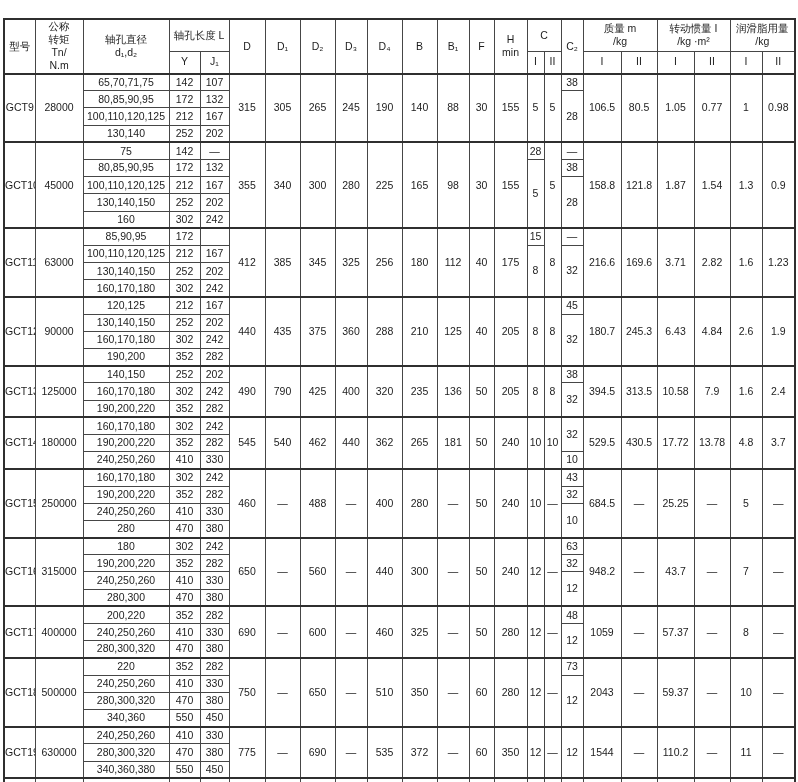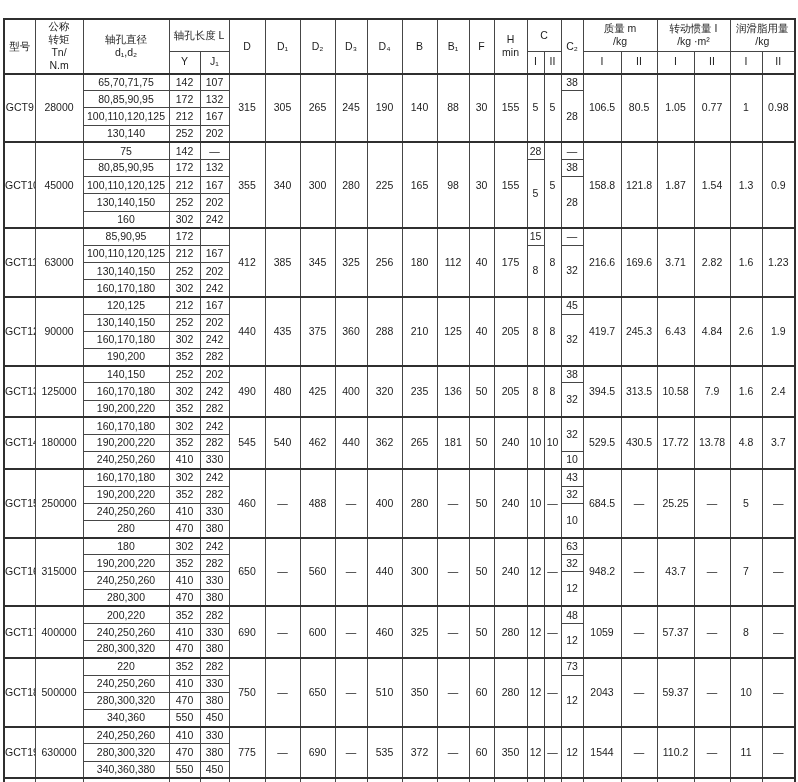--- a/index.html
+++ b/index.html
@@ -238,21 +238,21 @@
           <td rowspan="4">375</td>
           <td rowspan="4">360</td>
           <td rowspan="4">288</td>
           <td rowspan="4">210</td>
           <td rowspan="4">125</td>
           <td rowspan="4">40</td>
           <td rowspan="4">205</td>
           <td rowspan="4">8</td>
           <td rowspan="4">8</td>
           <td>45</td>
-          <td rowspan="4">419.7</td>
+          <td rowspan="4">180.7</td>
           <td rowspan="4">245.3</td>
           <td rowspan="4">6.43</td>
           <td rowspan="4">4.84</td>
           <td rowspan="4">2.6</td>
           <td rowspan="4">1.9</td>
         </tr>
         <tr>
           <td>130,140,150</td>
           <td>252</td>
           <td>202</td>
@@ -268,21 +268,21 @@
           <td>352</td>
           <td>282</td>
         </tr>
         <tr class="blk">
           <td rowspan="3">GCT13</td>
           <td rowspan="3">125000</td>
           <td>140,150</td>
           <td>252</td>
           <td>202</td>
           <td rowspan="3">490</td>
-          <td rowspan="3">480</td>
+          <td rowspan="3">790</td>
           <td rowspan="3">425</td>
           <td rowspan="3">400</td>
           <td rowspan="3">320</td>
           <td rowspan="3">235</td>
           <td rowspan="3">136</td>
           <td rowspan="3">50</td>
           <td rowspan="3">205</td>
           <td rowspan="3">8</td>
           <td rowspan="3">8</td>
           <td>38</td>

